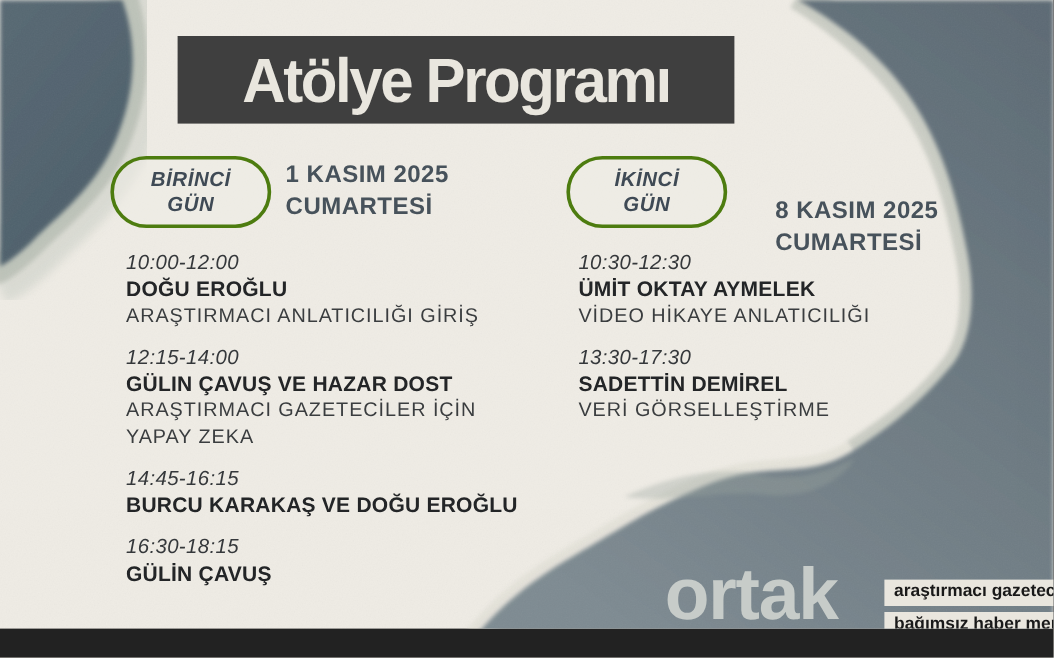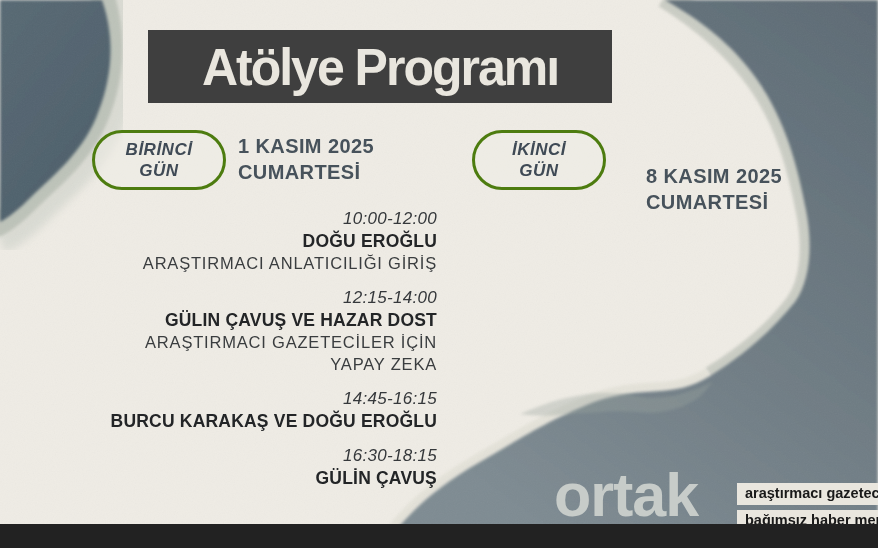--- a/index.html
+++ b/index.html
@@ -31,21 +31,21 @@
   .day-date{
     position:absolute; color:#47525b; font-weight:700; font-size:20px;
     line-height:26px; letter-spacing:.4px;
   }
   .date-1{left:238px; top:133px;}
   .date-2{left:646px; top:133px;margin-top:30px;}
   
   .col{position:absolute; width:332px; display:flex; flex-direction:column; gap:13px;}
   .col-1{left:105px; top:208px;}
   .col-2{left:482px; top:208px;}
-  .session{display:flex; flex-direction:column;text-align:right;}
+  .session{display:flex; flex-direction:column;}
   .time{font-style:italic; font-size:17px; color:#35383b; letter-spacing:.3px; line-height:22px;}
   .speaker{font-weight:700; font-size:17.5px; color:#232527; letter-spacing:.2px; line-height:22px; white-space:nowrap;}
   .topic{font-size:16.5px; color:#3a3d3f; letter-spacing:.8px; line-height:22px; white-space:pre-line;}
   
   .logo{
     position:absolute; left:554px; top:460px; font-size:61px; font-weight:700;
     letter-spacing:-1px; color:#c7ccc9; line-height:70px;
   }
   .tags{
     position:absolute; left:737px; top:483px;
@@ -144,20 +144,32 @@
     <div class="session">
       <div class="time">14:45-16:15</div>
       <div class="speaker">BURCU KARAKAŞ VE DOĞU EROĞLU</div>
     </div>
     <div class="session">
       <div class="time">16:30-18:15</div>
       <div class="speaker">GÜLİN ÇAVUŞ</div>
     </div>
   </div>
 
+  <div class="col col-2">
+    <div class="session">
+      <div class="time">10:30-12:30</div>
+      <div class="speaker">ÜMİT OKTAY AYMELEK</div>
+      <div class="topic">VİDEO HİKAYE ANLATICILIĞI</div>
+    </div>
+    <div class="session">
+      <div class="time">13:30-17:30</div>
+      <div class="speaker">SADETTİN DEMİREL</div>
+      <div class="topic">VERİ GÖRSELLEŞTİRME</div>
+    </div>
+  </div>
 
   <div class="logo">ortak</div>
   <div class="tags">
     <div class="tag">araştırmacı gazeteciler</div>
     <div class="tag">bağımsız haber merkez</div>
   </div>
 
 </div>
 
 </body></html>

